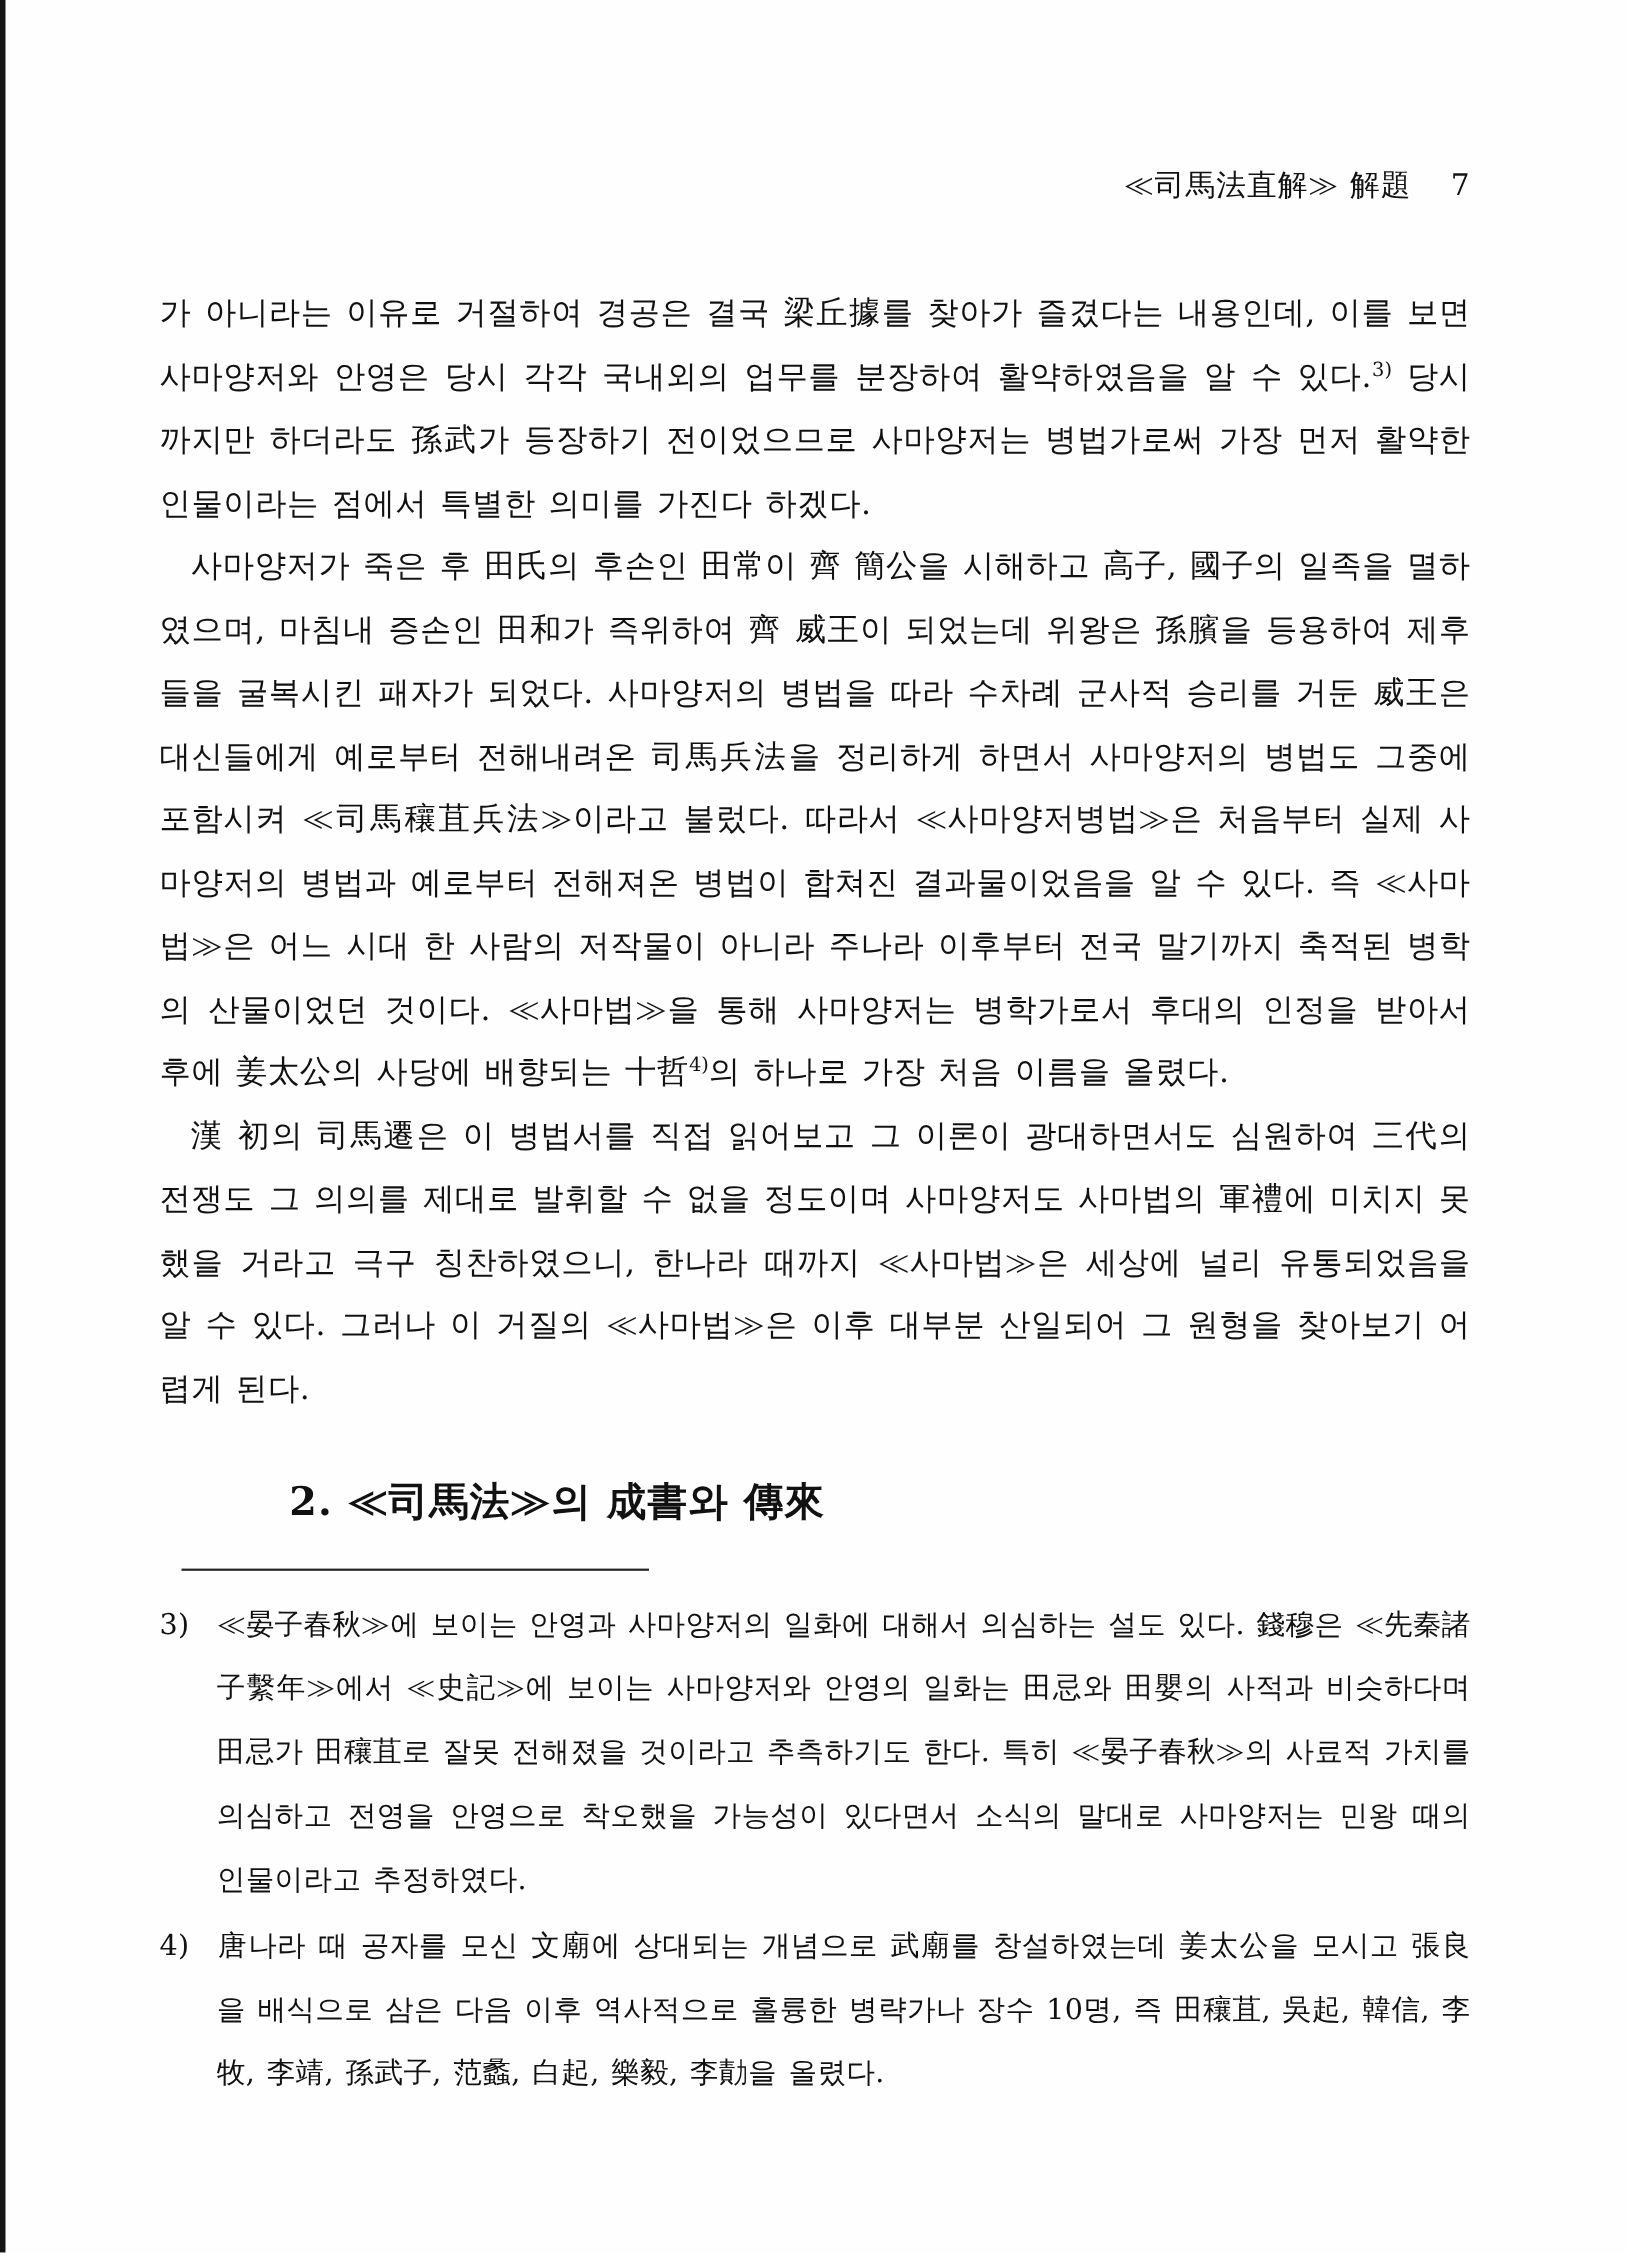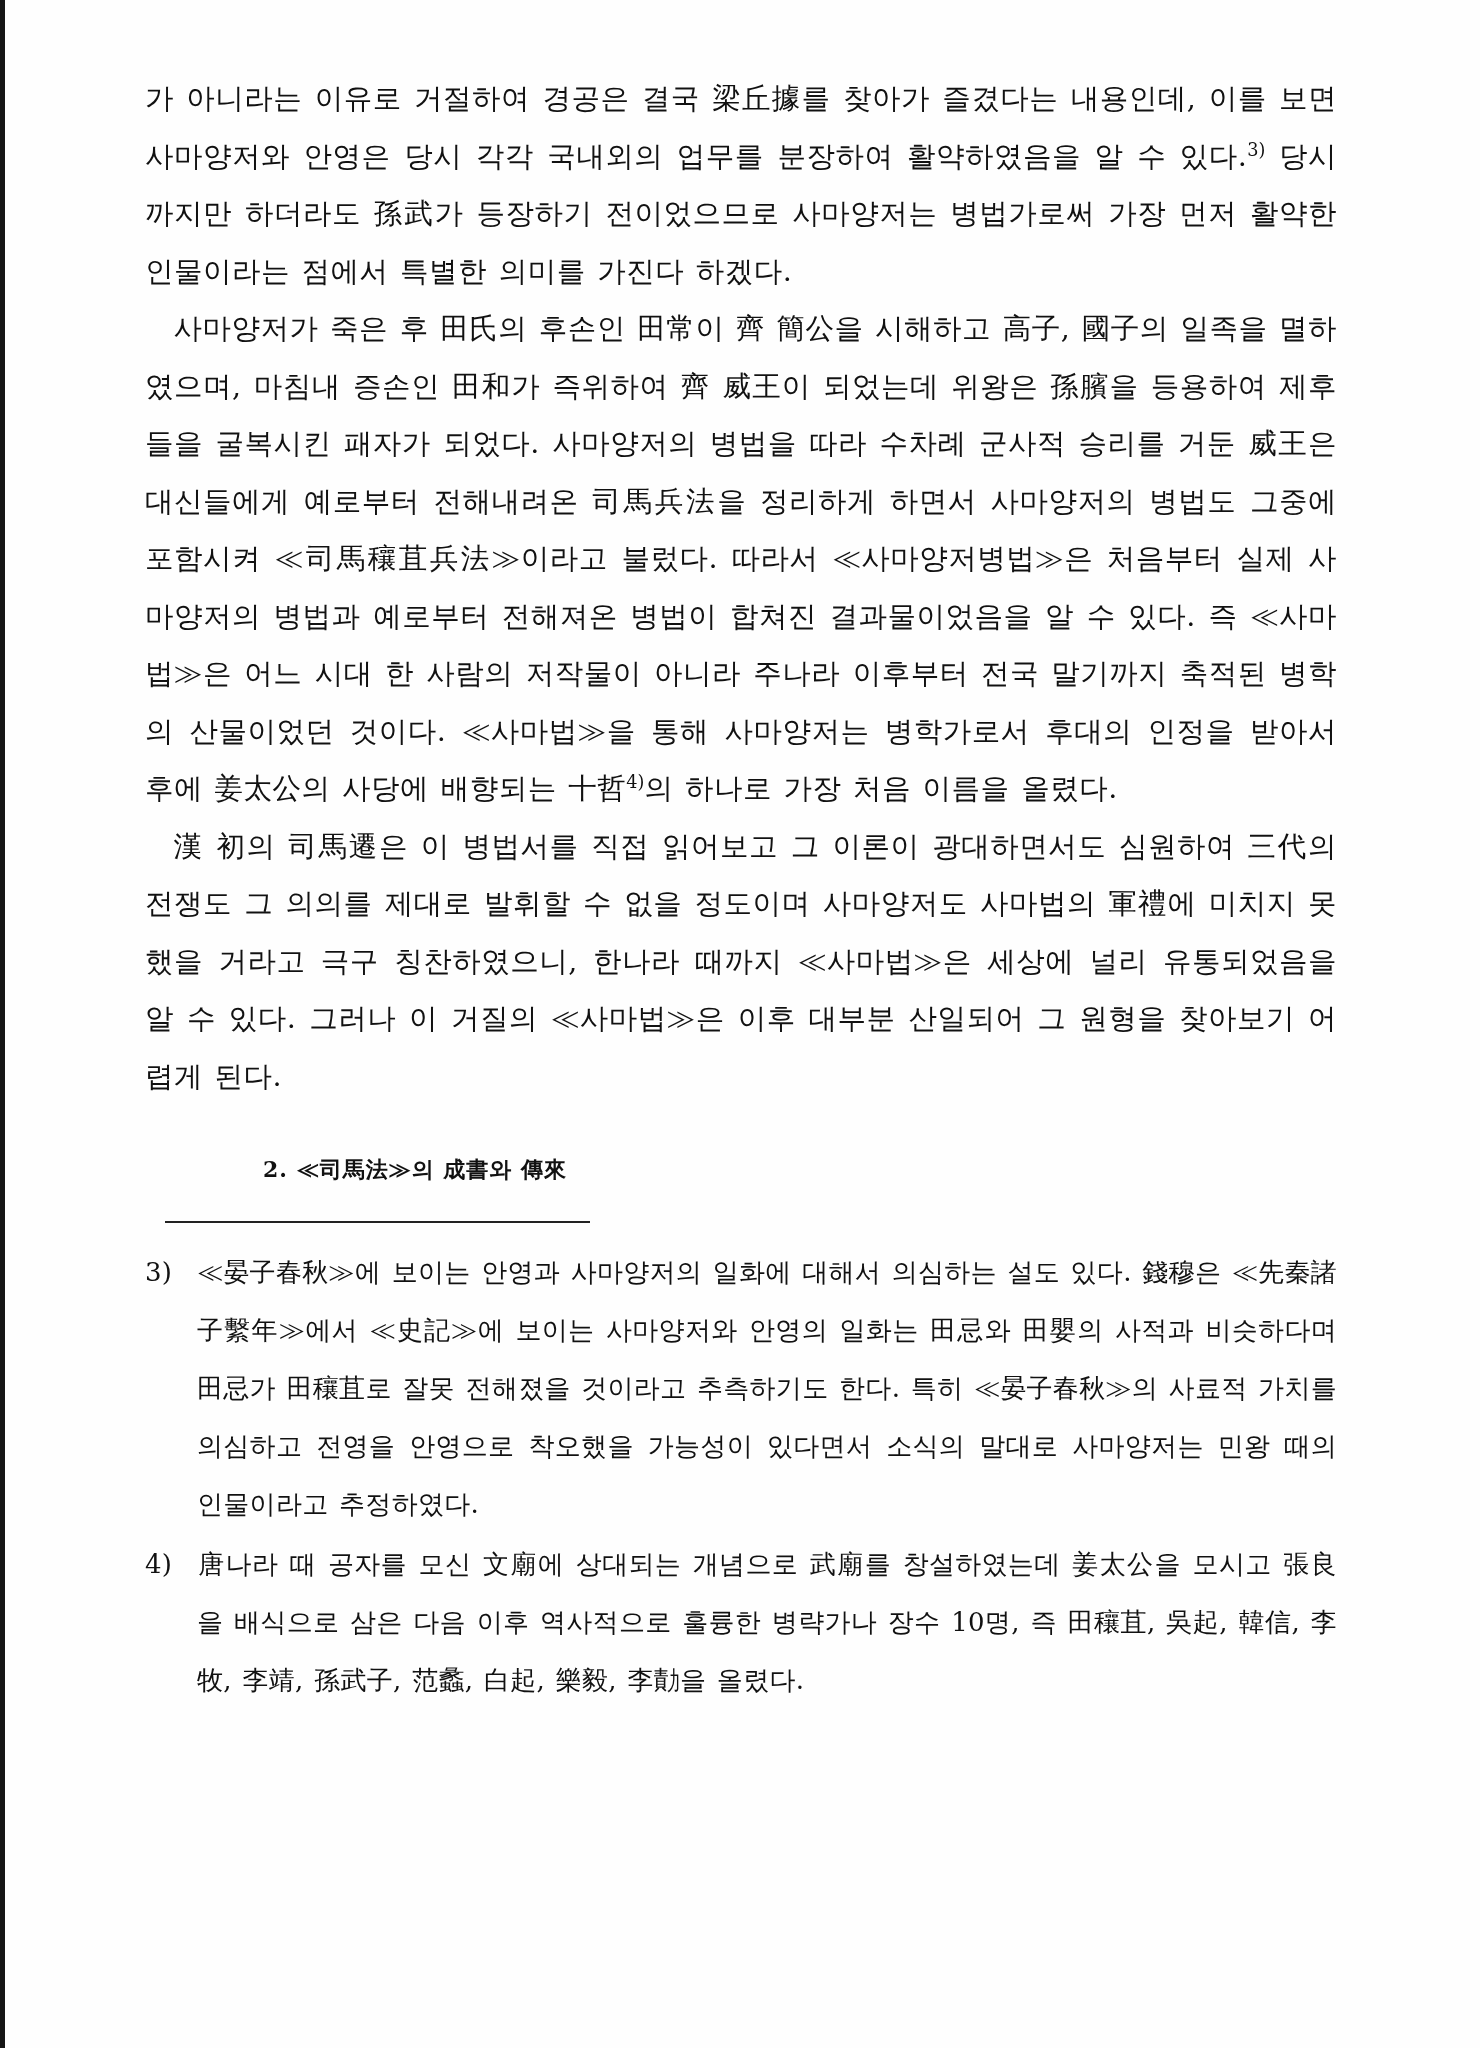--- a/index.html
+++ b/index.html
@@ -57,21 +57,21 @@
   }
   sup.fn-ref {
     font-size: 0.62em;
     line-height: 0;
     vertical-align: super;
     letter-spacing: 0;
   }
   .section-heading {
     margin: 50px 0 36px 0;
     padding-left: 118px;
-    font-size: 22px;
+    font-size: 36px;
     font-weight: bold;
     letter-spacing: 1px;
   }
   .footnotes {
     margin-top: 18px;
   }
   .fn-separator {
     border: none;
     border-top: 2px solid #222222;
     width: 425px;
@@ -95,20 +95,24 @@
   }
 </style>
 </head>
 <body>
 
 <div class="page">
   <div class="scan-edge"></div>
 
   <div class="content">
 
+    <div class="running-header">
+      <span>≪司馬法直解≫ 解題</span>
+      <span class="page-no">7</span>
+    </div>
 
     <div class="body-text">
 
       <p><span>가 아니라는 이유로 거절하여 경공은 결국 梁丘據를 찾아가 즐겼다는 내용인데, 이를 보면 사마양저와 안영은 당시 각각 국내외의 업무를 분장하여 활약하였음을 알 수 있다.</span><sup class="fn-ref">3)</sup><span> 당시까지만 하더라도 孫武가 등장하기 전이었으므로 사마양저는 병법가로써 가장 먼저 활약한 인물이라는 점에서 특별한 의미를 가진다 하겠다.</span></p>
 
       <p class="indented"><span>사마양저가 죽은 후 田氏의 후손인 田常이 齊 簡公을 시해하고 高子, 國子의 일족을 멸하였으며, 마침내 증손인 田和가 즉위하여 齊 威王이 되었는데 위왕은 孫臏을 등용하여 제후들을 굴복시킨 패자가 되었다. 사마양저의 병법을 따라 수차례 군사적 승리를 거둔 威王은 대신들에게 예로부터 전해내려온 司馬兵法을 정리하게 하면서 사마양저의 병법도 그중에 포함시켜 ≪司馬穰苴兵法≫이라고 불렀다. 따라서 ≪사마양저병법≫은 처음부터 실제 사마양저의 병법과 예로부터 전해져온 병법이 합쳐진 결과물이었음을 알 수 있다. 즉 ≪사마법≫은 어느 시대 한 사람의 저작물이 아니라 주나라 이후부터 전국 말기까지 축적된 병학의 산물이었던 것이다. ≪사마법≫을 통해 사마양저는 병학가로서 후대의 인정을 받아서 후에 姜太公의 사당에 배향되는 十哲</span><sup class="fn-ref">4)</sup><span>의 하나로 가장 처음 이름을 올렸다.</span></p>
 
       <p class="indented"><span>漢 初의 司馬遷은 이 병법서를 직접 읽어보고 그 이론이 광대하면서도 심원하여 三代의 전쟁도 그 의의를 제대로 발휘할 수 없을 정도이며 사마양저도 사마법의 軍禮에 미치지 못했을 거라고 극구 칭찬하였으니, 한나라 때까지 ≪사마법≫은 세상에 널리 유통되었음을 알 수 있다. 그러나 이 거질의 ≪사마법≫은 이후 대부분 산일되어 그 원형을 찾아보기 어렵게 된다.</span></p>
 
       <div class="section-heading">2. ≪司馬法≫의 成書와 傳來</div>

